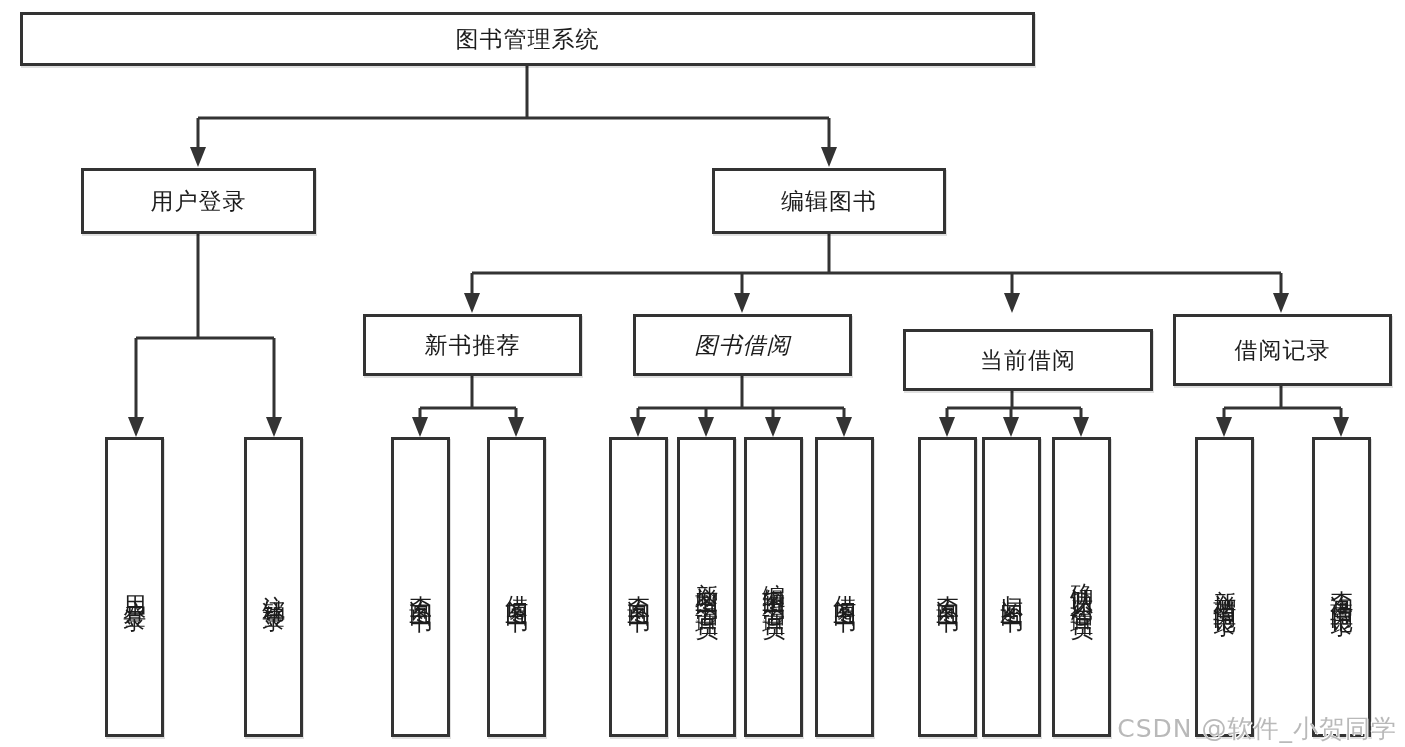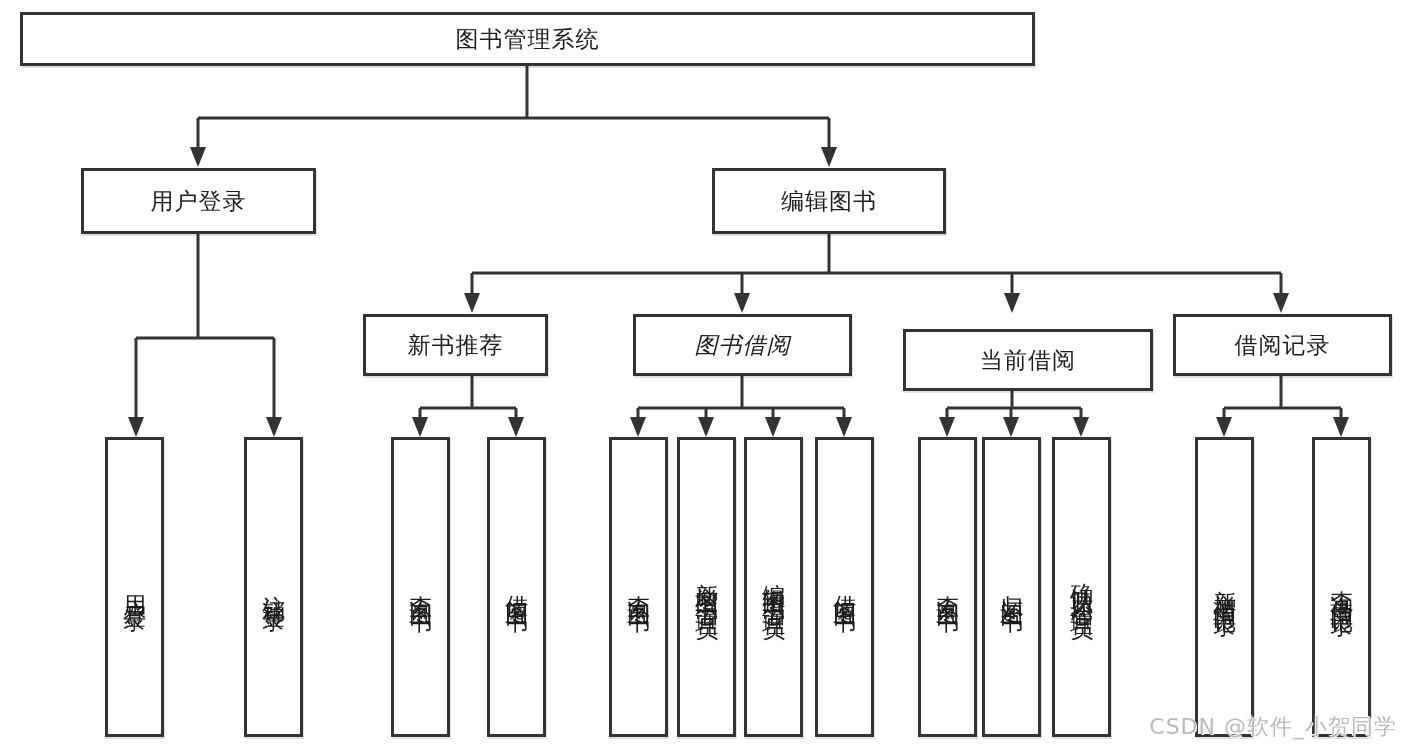--- a/index.html
+++ b/index.html
@@ -36,21 +36,21 @@
     text-orientation: mixed;
     white-space: normal;
     letter-spacing: 5px;
     line-height: 1.1;
   }
   .watermark {
     position: absolute;
     right: 8px;
     top: 712px;
     z-index: 3;
-    font-size: 22px;
+    font-size: 25px;
     color: #b9b9b9;
     letter-spacing: 1px;
     text-shadow: 1px 1px 0 #ffffff, -1px -1px 0 #ffffff;
     white-space: nowrap;
   }
 </style>
 </head>
 <body>
 
 <div class="stage">
@@ -99,30 +99,30 @@
     <span>图书管理系统</span>
   </div>
 
   <div class="node" style="left:81px; top:168px; width:235px; height:66px;">
     <span>用户登录</span>
   </div>
   <div class="node" style="left:712px; top:168px; width:234px; height:66px;">
     <span>编辑图书</span>
   </div>
 
-  <div class="node" style="left:363px; top:314px; width:185px; height:62px;">
+  <div class="node" style="left:363px; top:314px; width:219px; height:62px;">
     <span>新书推荐</span>
   </div>
   <div class="node" style="left:633px; top:314px; width:219px; height:62px;font-style:italic;">
     <span>图书借阅</span>
   </div>
   <div class="node" style="left:903px; top:314px; width:250px; height:62px;margin-top:15px;">
     <span>当前借阅</span>
   </div>
-  <div class="node" style="left:1173px; top:314px; width:219px; height:62px;">
+  <div class="node" style="left:1173px; top:314px; width:219px; height:72px;">
     <span>借阅记录</span>
   </div>
 
   <div class="node leaf" style="left:105px; top:437px; width:59px; height:300px;">
     <span>用户登录</span>
   </div>
   <div class="node leaf" style="left:244px; top:437px; width:59px; height:300px;">
     <span>注销登录</span>
   </div>
 

